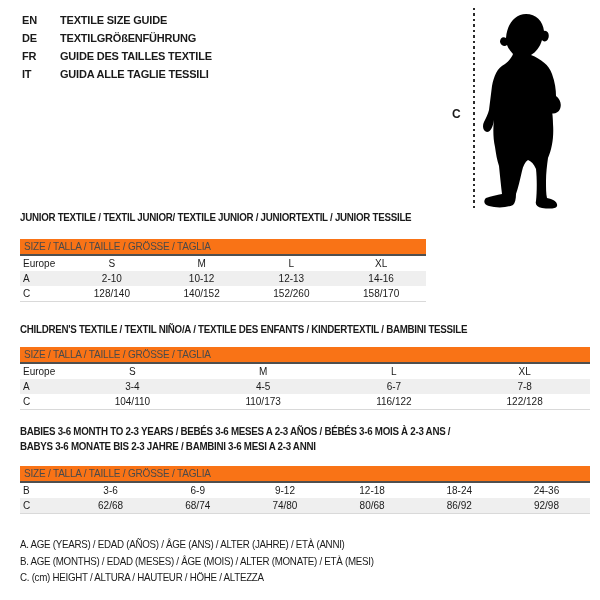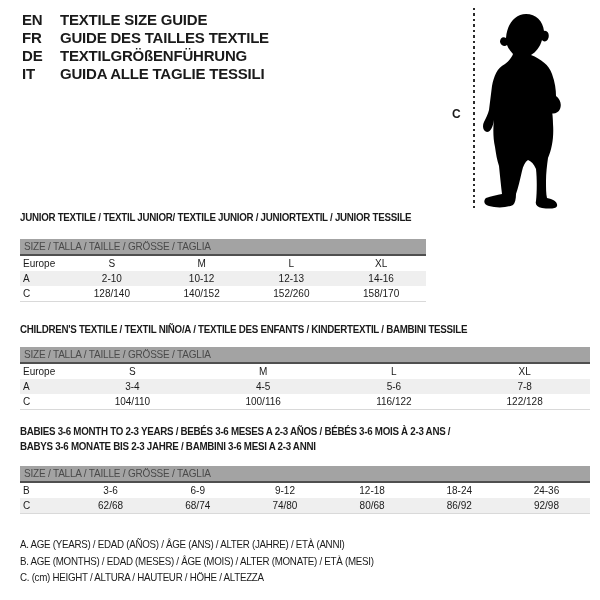--- a/index.html
+++ b/index.html
@@ -1,61 +1,61 @@
 <!DOCTYPE html>
 <html><head>
 <meta charset="utf-8">
 <style>
   html,body{margin:0;padding:0;background:#fff}
   .canvas{position:relative;width:600px;height:600px;background:#fff;overflow:hidden;
           font-family:"Liberation Sans","DejaVu Sans",sans-serif;color:#1a1a1a}
 
   
-  .lang-block{position:absolute;left:22px;top:11px;font-weight:bold;font-size:15px;letter-spacing:-0.2px}
+  .lang-block{position:absolute;left:22px;top:11px;font-weight:bold;font-size:11px;letter-spacing:-0.2px}
   .lang-row{line-height:18px;white-space:nowrap}
   .lang-code{display:inline-block;width:38px}
 
   
   .dash-line{position:absolute;left:473px;top:8px;width:2px;height:202px;
              background:repeating-linear-gradient(to bottom,#2b2b2b 0 2.5px,transparent 2.5px 5.5px)}
   .c-label{position:absolute;left:452px;top:107px;font-weight:bold;font-size:12px}
   .baby-svg{position:absolute;left:481px;top:10px}
 
   
   section{position:absolute;left:20px}
   .s0{top:210px;width:406px}
   .s1{top:322px;width:570px}
   .s2{top:424px;width:570px}
   .sec-title{font-weight:bold;font-size:10.5px;line-height:15px;white-space:nowrap;
              letter-spacing:-0.3px;transform:scaleX(.93);transform-origin:0 50%}
   .size-table{border-bottom:1px solid #d9d9d9}
   .s0 .size-table{margin-top:14px}
   .s1 .size-table{margin-top:10px}
   .s2 .size-table{margin-top:12px}
-  .size-bar{height:15px;line-height:15px;background:#a3a3a3;color:#4a4a4a;font-size:10px;
+  .size-bar{height:15px;line-height:15px;background:#f97316;color:#4a4a4a;font-size:10px;
             padding-left:4px;border-bottom:2px solid #4f4f4f;letter-spacing:-0.2px}
   .trow{display:flex;height:15px;line-height:15px;font-size:10px}
   .trow.shaded{background:#efefef}
   .trow .lab{width:44px;padding-left:3px}
   .trow .cell{flex:1;text-align:center}
 
   
   .notes{position:absolute;left:20px;top:536px;font-weight:normal;font-size:10.5px}
   .note-line{line-height:16.5px;white-space:nowrap;letter-spacing:-0.3px;
              transform:scaleX(.93);transform-origin:0 50%}
 </style>
 </head>
 <body>
 
 <div class="canvas">
 
   <div class="lang-block">
       <div class="lang-row"><span class="lang-code">EN</span><span>TEXTILE SIZE GUIDE</span></div>
+      <div class="lang-row"><span class="lang-code">DE</span><span>TEXTILGRÖßENFÜHRUNG</span></div>
       <div class="lang-row"><span class="lang-code">FR</span><span>GUIDE DES TAILLES TEXTILE</span></div>
-      <div class="lang-row"><span class="lang-code">DE</span><span>TEXTILGRÖßENFÜHRUNG</span></div>
       <div class="lang-row"><span class="lang-code">IT</span><span>GUIDA ALLE TAGLIE TESSILI</span></div>
     </div>
 
   <div>
     <div class="dash-line"></div>
     <div class="c-label">C</div>
     <svg class="baby-svg" width="86" height="200" viewBox="0 0 86 200" aria-hidden="true">
       <path fill="#000000" d="M45,4 C55,4 62,11 63,21 C67,20 69,25 67,29 C66,32 62,32 61,30
         C59,37 55,42 50,45 C60,49 68,55 71,64 C74,72 75,80 75,86 C79,89 81,94 79,99
         C77,104 70,105 67,101 C65,98 65,94 66,91 C66,87 65,83 64,80 C70,91 72,103 72,114
@@ -112,27 +112,27 @@
             <span class="lab">Europe</span>
             <span class="cell">S</span>
             <span class="cell">M</span>
             <span class="cell">L</span>
             <span class="cell">XL</span>
           </div>
           <div class="trow shaded">
             <span class="lab">A</span>
             <span class="cell">3-4</span>
             <span class="cell">4-5</span>
-            <span class="cell">5-6</span>
+            <span class="cell">6-7</span>
             <span class="cell">7-8</span>
           </div>
           <div class="trow">
             <span class="lab">C</span>
             <span class="cell">104/110</span>
-            <span class="cell">100/116</span>
+            <span class="cell">110/173</span>
             <span class="cell">116/122</span>
             <span class="cell">122/128</span>
           </div>
         </div>
     </div>
   </section>
 
   <section class="s2">
     <div class="sec-title">
         <div>BABIES 3-6 MONTH TO 2-3 YEARS / BEBÉS 3-6 MESES A 2-3 AÑOS / BÉBÉS 3-6 MOIS À 2-3 ANS /</div>

